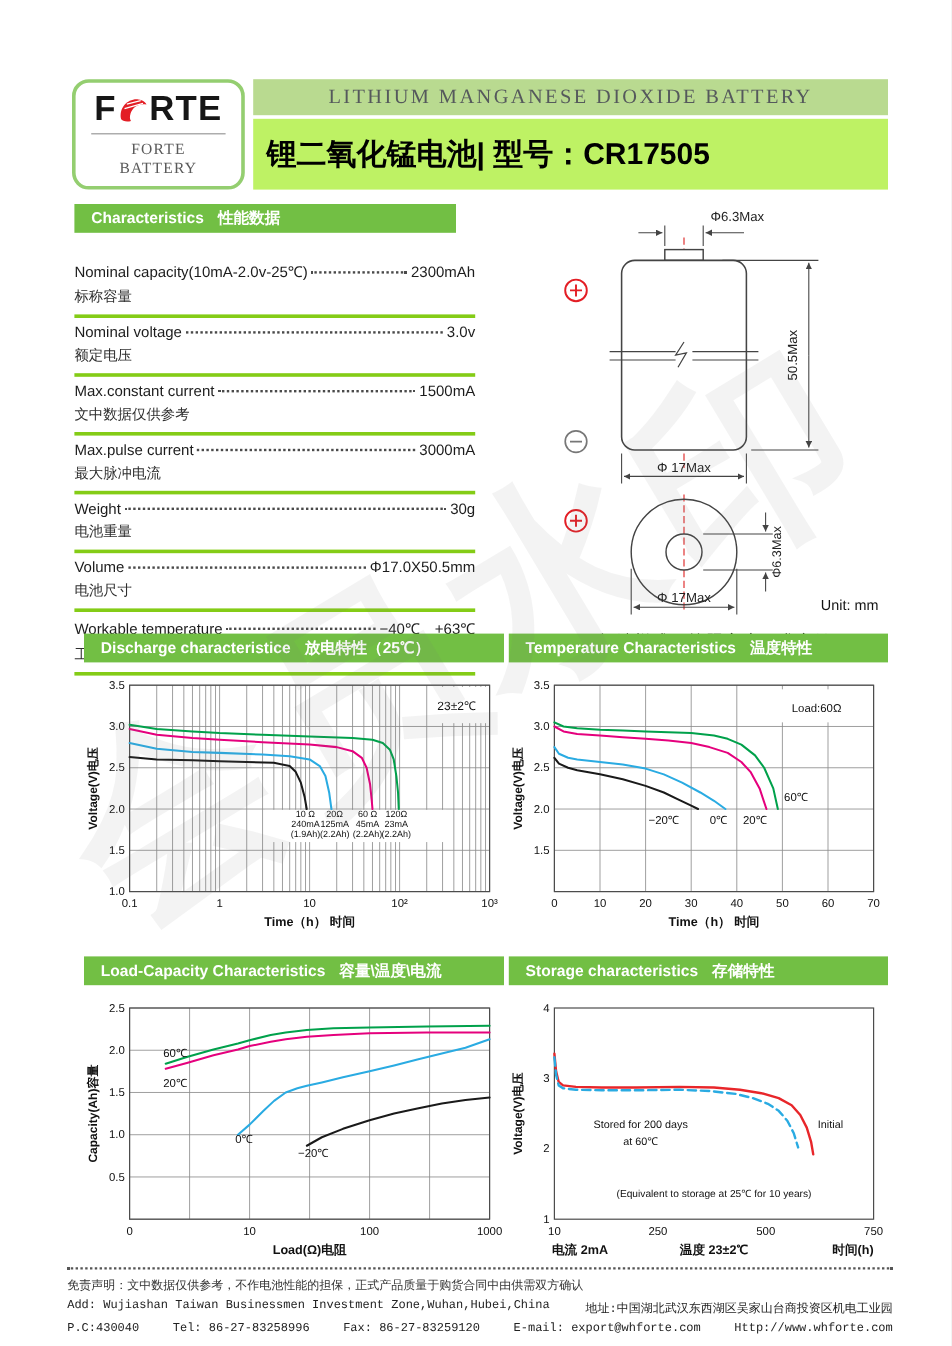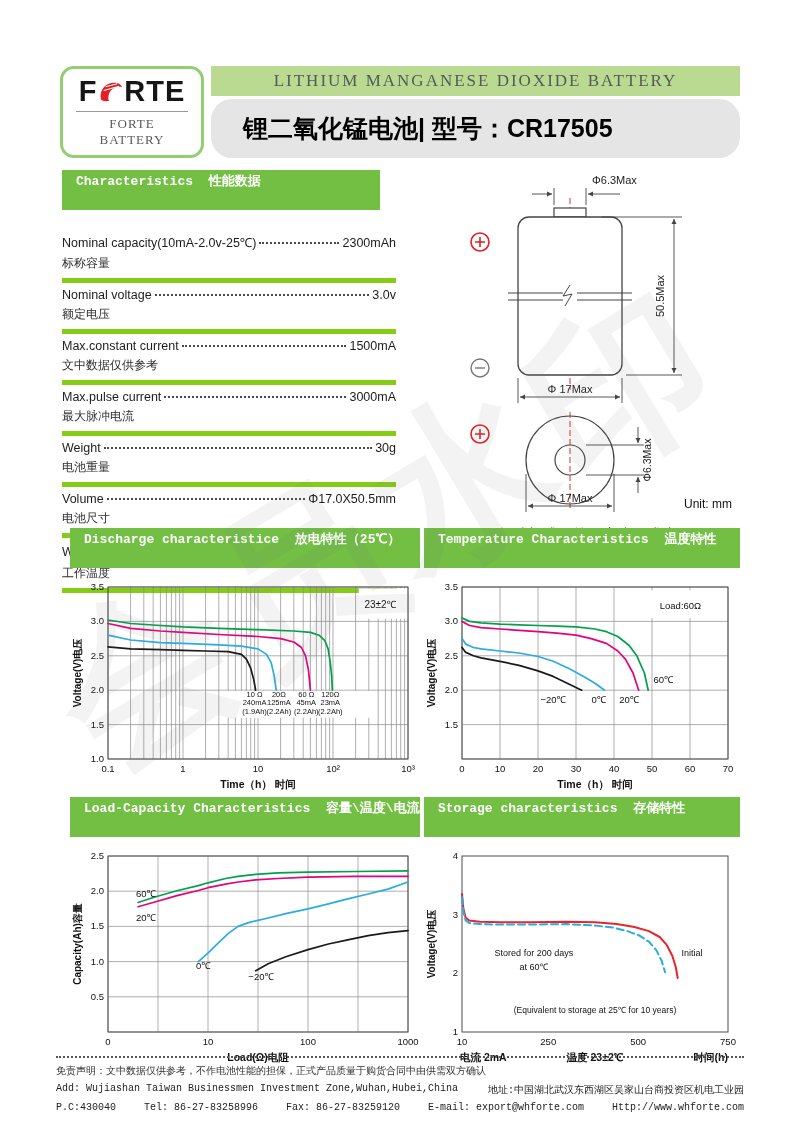--- a/index.html
+++ b/index.html
@@ -8,30 +8,30 @@
   
   .header{position:absolute;left:60px;top:66px;width:680px;display:flex;gap:7px;}
   .logo-box{width:138px;height:86px;border:3px solid #94ce70;border-radius:14px;background:#fff;
             display:flex;flex-direction:column;align-items:center;justify-content:center;}
   .logo-main{display:flex;align-items:center;font-size:29px;font-weight:800;color:#161616;letter-spacing:1px;line-height:1;}
   .logo-sub{font-family:"Liberation Serif",serif;font-size:13px;color:#5a5a5a;letter-spacing:1px;
             border-top:1px solid #9a9a9a;margin-top:5px;padding-top:4px;width:112px;text-align:center;}
   .title-stack{flex:1;display:flex;flex-direction:column;gap:3px;}
   .band-light{height:30px;background:#b9da90;display:flex;align-items:center;justify-content:center;
               font-family:"Liberation Serif",serif;font-size:17px;color:#55595c;letter-spacing:2px;}
-  .band-green{flex:1;background:#e5e5e5;display:flex;align-items:center;font-size:25px;font-weight:700;
-              color:#000;padding-left:32px;border-radius:21px;}
-  
-  .sec-bar{background:#72bf44;color:#fff;font-weight:700;font-size:13px;padding:5px 0 21px 14px;line-height:1.1;font-family:Liberation Mono, monospace;}
+  .band-green{flex:1;background:#bef264;display:flex;align-items:center;font-size:25px;font-weight:700;
+              color:#000;padding-left:11px;}
+  
+  .sec-bar{background:#72bf44;color:#fff;font-weight:700;font-size:13px;padding:5px 0 5px 14px;line-height:1.1;}
   .sec-bar .zh{margin-left:8px;}
   
   .specs{position:absolute;left:62px;top:170px;width:334px;}
   .specs .sec-bar{width:304px;}
   .spec-rows{margin-top:24px;}
-  .spec-row{border-bottom:5px solid #84cc16;padding:5px 0 6px;}
+  .spec-row{border-bottom:3px solid #84cc16;padding:5px 0 6px;}
   .spec-row:first-child{padding-top:0;}
   .spec-en{display:flex;align-items:baseline;font-size:12.5px;color:#1c1c1c;}
   .leader{flex:1;border-bottom:2px dotted #4a4a4a;margin:0 3px;transform:translateY(-3px);}
   .spec-zh{font-family:"Liberation Serif",serif;font-size:12px;color:#2e2e2e;margin-top:4px;}
   
   .diagram{position:absolute;left:452px;top:172px;width:288px;}
   .diagram svg{display:block;}
   .diagram-caption{font-size:14px;color:#111;text-align:center;margin-top:2px;letter-spacing:1px;}
   
   .chart-sec{position:absolute;}

